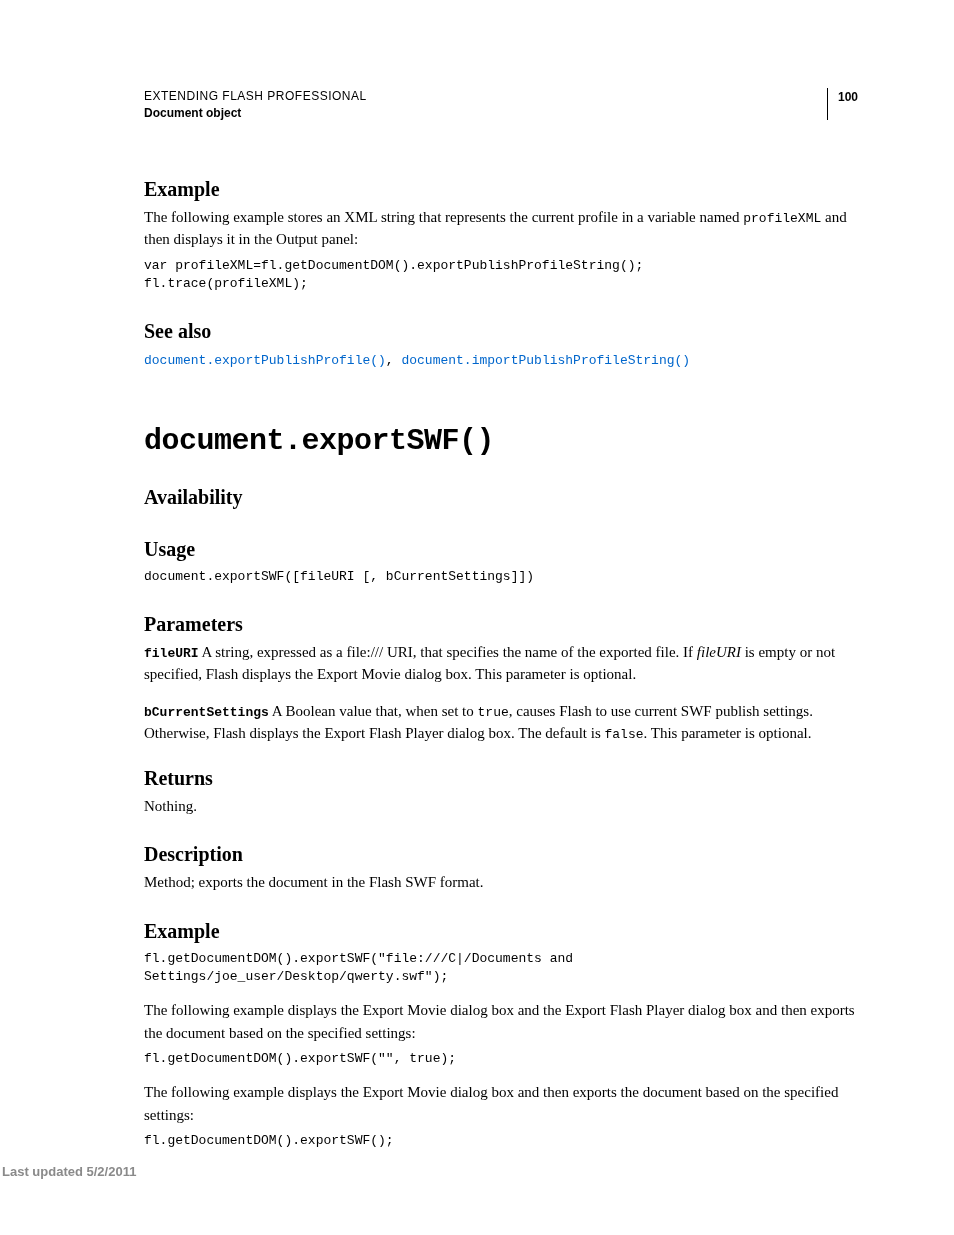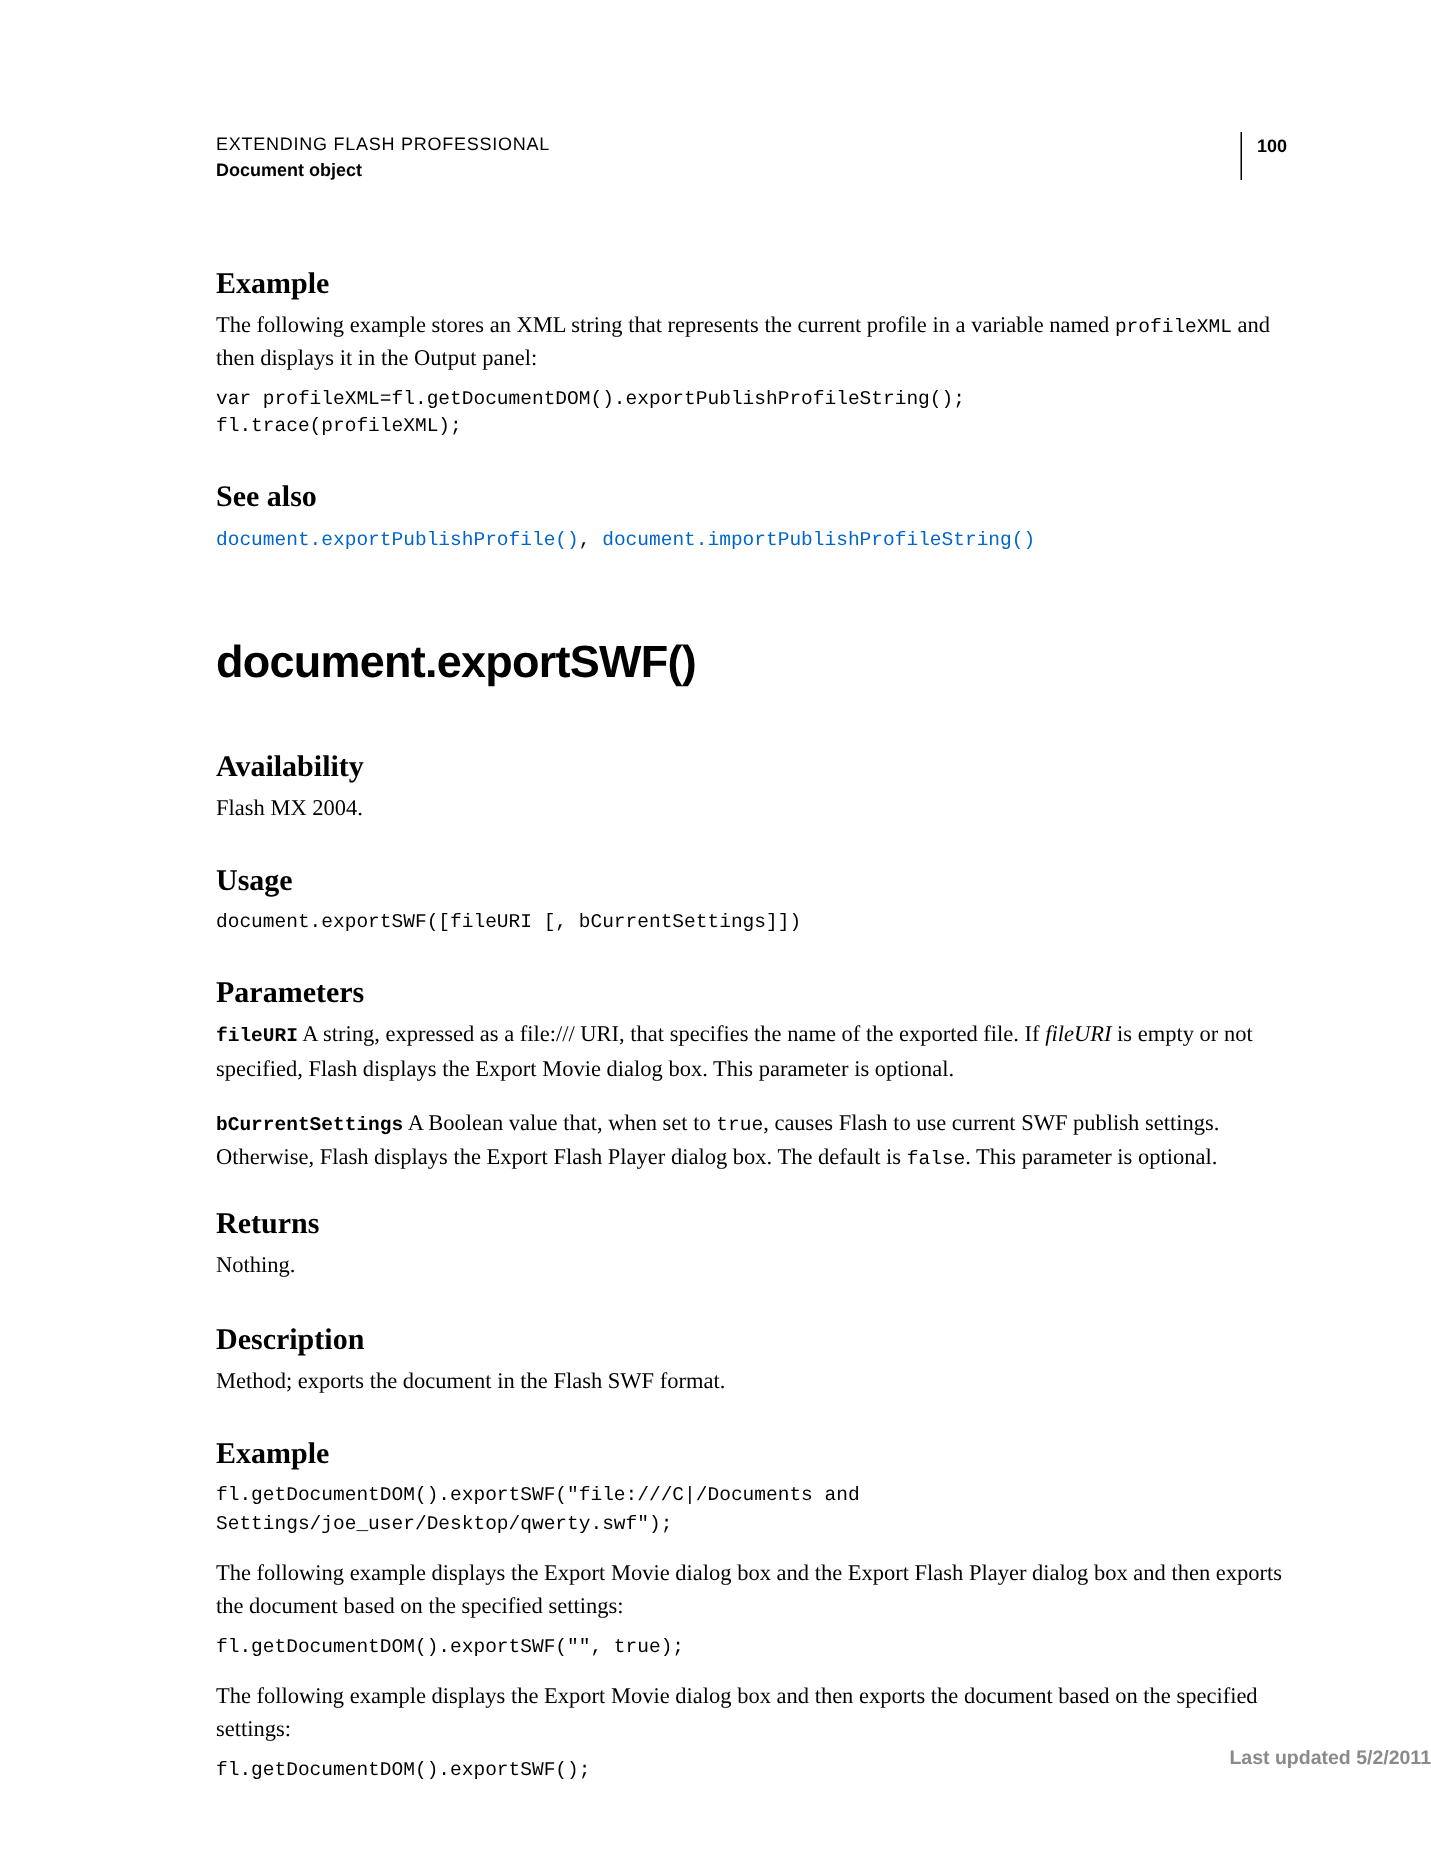--- a/index.html
+++ b/index.html
@@ -65,45 +65,45 @@
       font-family: "Courier New", Courier, monospace;
       font-size: 13px;
     }
     .link {
       color: #0066cc;
       font-family: "Courier New", Courier, monospace;
       font-size: 13px;
       text-align: center;
     }
     .method-title {
-      font-family: Liberation Sans, sans-serif;
+      font-family: Liberation Mono, monospace;
       font-size: 30px;
       font-weight: bold;
       margin-top: 48px;
-      margin-bottom: 32px;
+      margin-bottom: 18px;
       letter-spacing: -0.5px;
     }
     .block {
       margin-bottom: 22px;
     }
     .block-tight {
       margin-bottom: 18px;
     }
     .italic { font-style: italic; }
     .bold-mono {
       font-family: "Courier New", Courier, monospace;
       font-size: 13px;
       font-weight: bold;
     }
     .footer {
       position: absolute;
       bottom: 54px;
-      left: 12px;
+      left: 2px;
       right: 0;
-      text-align: right;
+      text-align: left;
       font-family: "Myriad Pro", "Helvetica Neue", Arial, sans-serif;
       font-size: 13px;
       font-weight: bold;
       color: #8a8a8a;
     }
   </style>
 </head>
 <body>
 
 <div class="header">
@@ -129,21 +129,20 @@
   <div class="sect-head">See also</div>
   <div>
     <span class="link">document.exportPublishProfile()</span><span class="code-inline">, </span><span class="link">document.importPublishProfileString()</span>
   </div>
 </div>
 
 <div class="method-title">document.exportSWF()</div>
 
 <div class="block">
   <div class="sect-head">Availability</div>
-  <div class="para">Flash MX 2004.</div>
 </div>
 
 <div class="block">
   <div class="sect-head">Usage</div>
   <div class="code">document.exportSWF([fileURI [, bCurrentSettings]])</div>
 </div>
 
 <div class="block-tight">
   <div class="sect-head">Parameters</div>
   <div class="para" style="margin-bottom:14px;">

